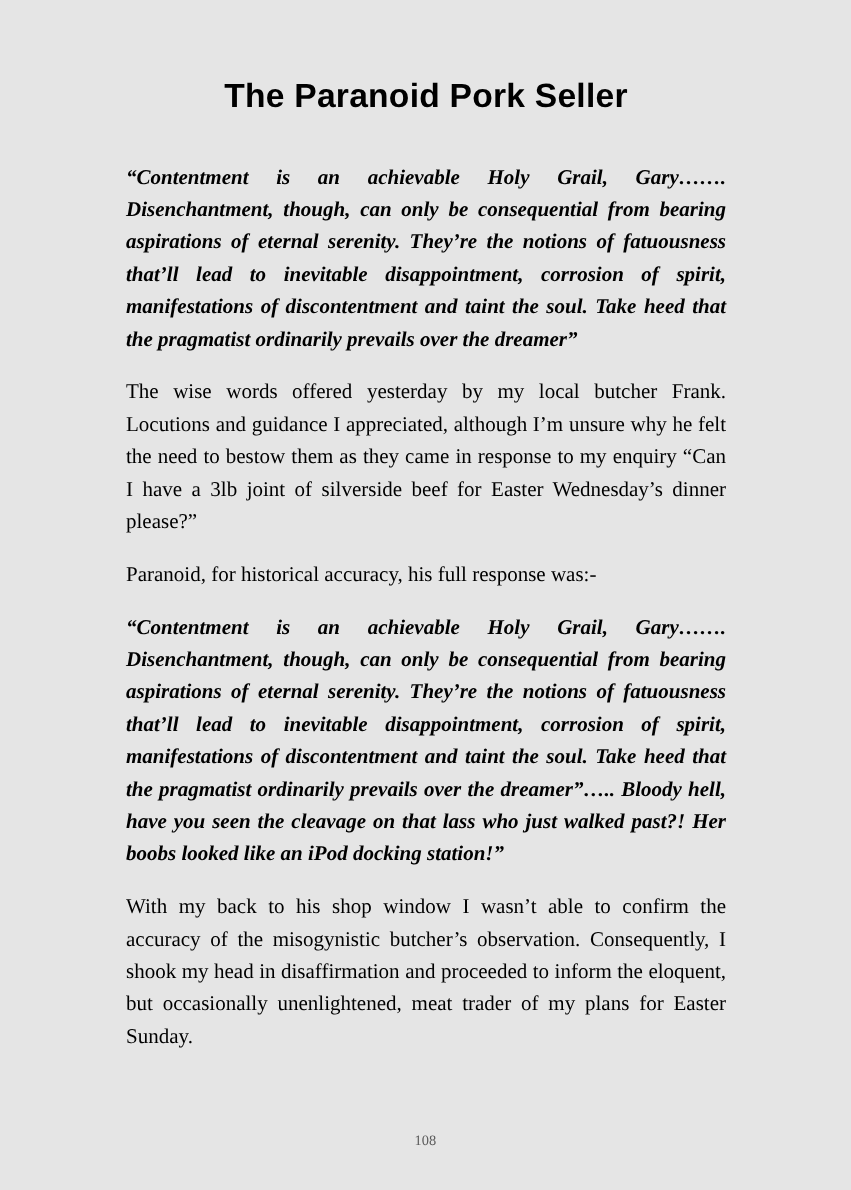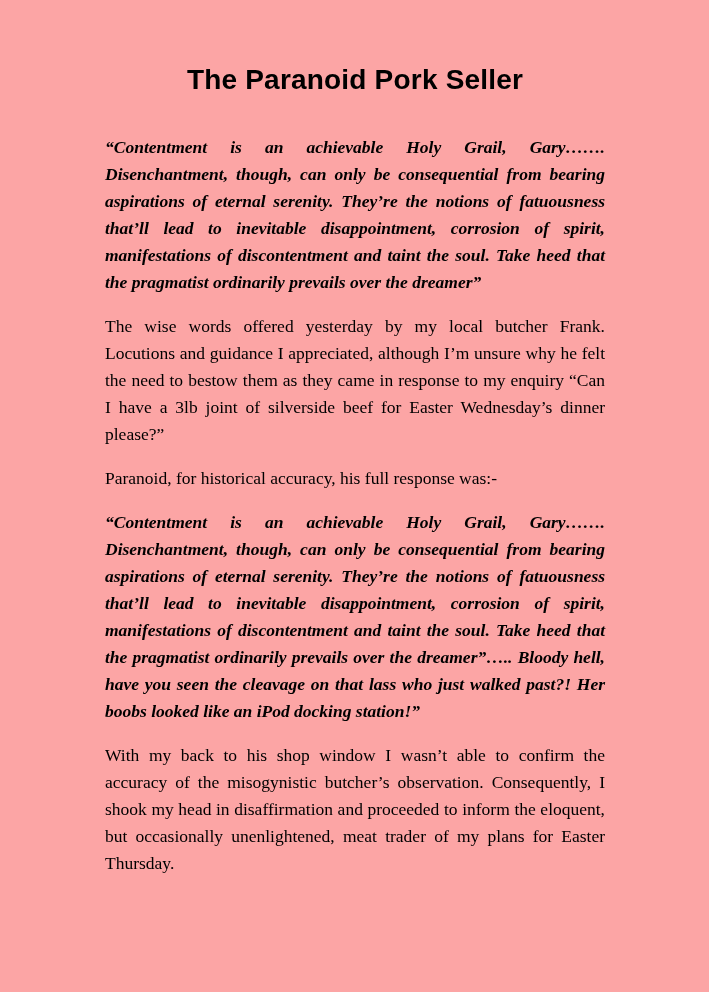--- a/index.html
+++ b/index.html
@@ -5,21 +5,21 @@
   html, body {
     margin: 0;
     padding: 0;
     background: #ffffff;
   }
   .page {
     position: relative;
     width: 709px;
     height: 992px;
     margin: 0 auto;
-    background: #fca5a5;
+    background: #e5e5e5;
     box-sizing: border-box;
     padding: 64px 104px 0 105px;
     font-family: "Liberation Serif", serif;
     color: #000000;
     overflow: hidden;
   }
   .doc-title {
     font-family: "Liberation Sans", sans-serif;
     font-weight: 700;
     font-size: 28px;
@@ -56,16 +56,17 @@
   <h1 class="doc-title">The Paranoid Pork Seller</h1>
 
   <p class="para quote">“Contentment is an achievable Holy Grail, Gary……. Disenchantment, though, can only be consequential from bearing aspirations of eternal serenity. They’re the notions of fatuousness that’ll lead to inevitable disappointment, corrosion of spirit, manifestations of discontentment and taint the soul. Take heed that the pragmatist ordinarily prevails over the dreamer”</p>
 
   <p class="para">The wise words offered yesterday by my local butcher Frank. Locutions and guidance I appreciated, although I’m unsure why he felt the need to bestow them as they came in response to my enquiry “Can I have a 3lb joint of silverside beef for Easter Wednesday’s dinner please?”</p>
 
   <p class="para">Paranoid, for historical accuracy, his full response was:-</p>
 
   <p class="para quote">“Contentment is an achievable Holy Grail, Gary……. Disenchantment, though, can only be consequential from bearing aspirations of eternal serenity. They’re the notions of fatuousness that’ll lead to inevitable disappointment, corrosion of spirit, manifestations of discontentment and taint the soul. Take heed that the pragmatist ordinarily prevails over the dreamer”….. Bloody hell, have you seen the cleavage on that lass who just walked past?! Her boobs looked like an iPod docking station!”</p>
 
-  <p class="para">With my back to his shop window I wasn’t able to confirm the accuracy of the misogynistic butcher’s observation. Consequently, I shook my head in disaffirmation and proceeded to inform the eloquent, but occasionally unenlightened, meat trader of my plans for Easter Thursday.</p>
+  <p class="para">With my back to his shop window I wasn’t able to confirm the accuracy of the misogynistic butcher’s observation. Consequently, I shook my head in disaffirmation and proceeded to inform the eloquent, but occasionally unenlightened, meat trader of my plans for Easter Sunday.</p>
 
+  <div class="page-number">108</div>
 
 </div>
 
 </body></html>

